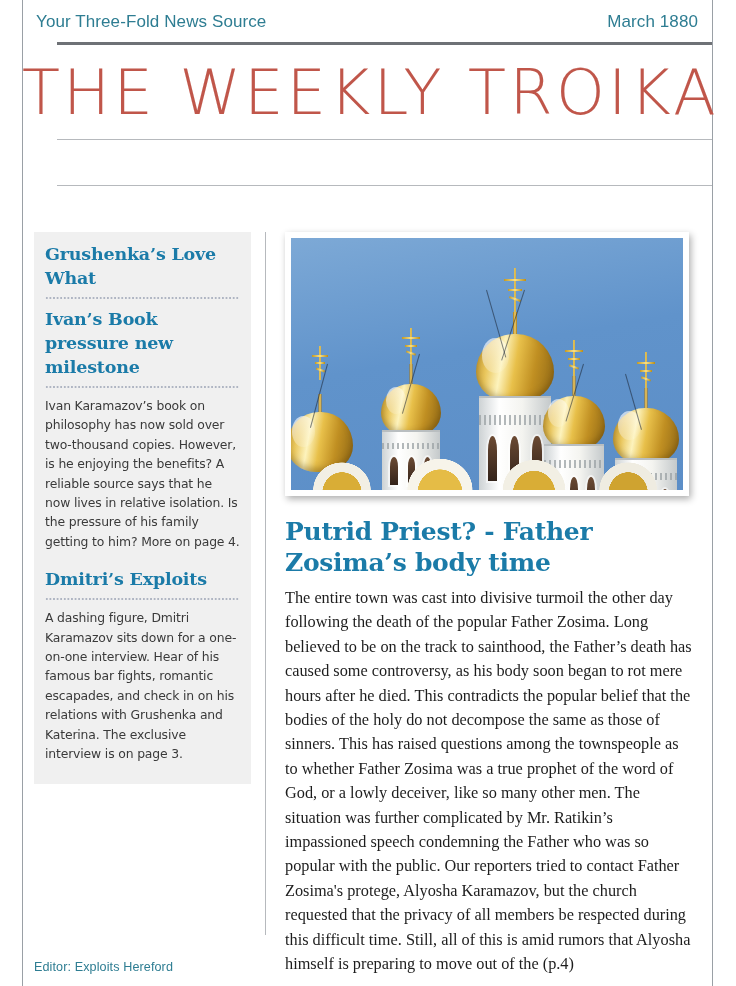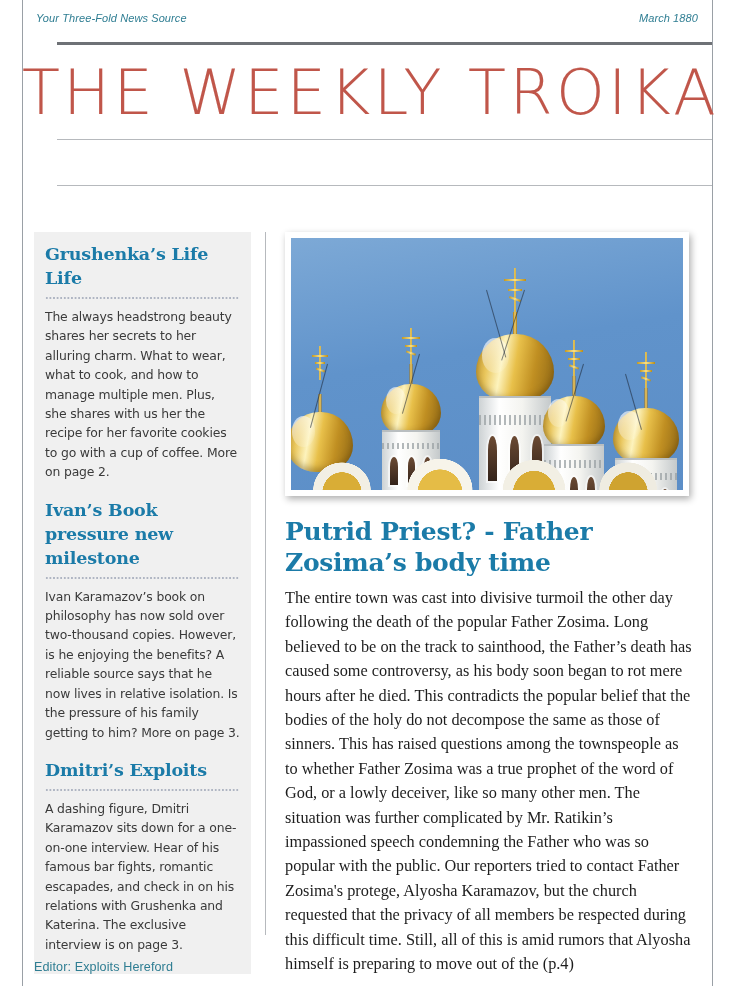--- a/index.html
+++ b/index.html
@@ -43,25 +43,24 @@
   }
   .kicker-row {
     position: relative;
     height: 40px;
     padding: 0 14px;
     box-sizing: border-box;
   }
   .kicker-left, .kicker-right {
     position: absolute;
     top: 12px;
-    font-size: 11px;
+    font-size: 17px;
     color: #2e7d92;
     letter-spacing: .1px;
     white-space: nowrap;
-    font-style: italic;
   }
   .kicker-left  { left: 14px; }
   .kicker-right { right: 14px; }
 
   .rule-heavy {
     position: absolute;
     left: 35px;
     width: 655px;
     height: 3px;
     background: #6e7176;
@@ -311,29 +310,28 @@
   </div>
 
   <div id="title">THE WEEKLY TROIKA</div>
 
 
   <div class="col-rule"></div>
 
   <div id="sidebar">
 
     <div class="side-block">
-      <h2 class="side-head">Grushenka’s Life Life</h2>
+      <h2 class="side-head">Grushenka’s Love What</h2>
       <div class="dotrule"></div>
-      <p class="side-body">The always headstrong beauty shares her secrets to her alluring charm.  What to wear, what to cook, and how to manage multiple men.  Plus, she shares with us her the recipe for her favorite cookies to go with a cup of coffee.  More on page 2.</p>
     </div>
 
     <div class="side-block">
       <h2 class="side-head">Ivan’s Book pressure new milestone</h2>
       <div class="dotrule"></div>
-      <p class="side-body">Ivan Karamazov’s book on philosophy has now sold over two-thousand copies.  However, is he enjoying the benefits?  A reliable source says that he now lives in relative isolation.  Is the pressure of his family getting to him? More on page 3.</p>
+      <p class="side-body">Ivan Karamazov’s book on philosophy has now sold over two-thousand copies.  However, is he enjoying the benefits?  A reliable source says that he now lives in relative isolation.  Is the pressure of his family getting to him? More on page 4.</p>
     </div>
 
     <div class="side-block">
       <h2 class="side-head">Dmitri’s Exploits</h2>
       <div class="dotrule"></div>
       <p class="side-body">A dashing figure, Dmitri Karamazov sits down for a one-on-one interview.  Hear of his famous bar fights, romantic escapades, and check in on his relations with Grushenka and Katerina. The exclusive interview is on page 3.</p>
     </div>
 
   </div>
 

